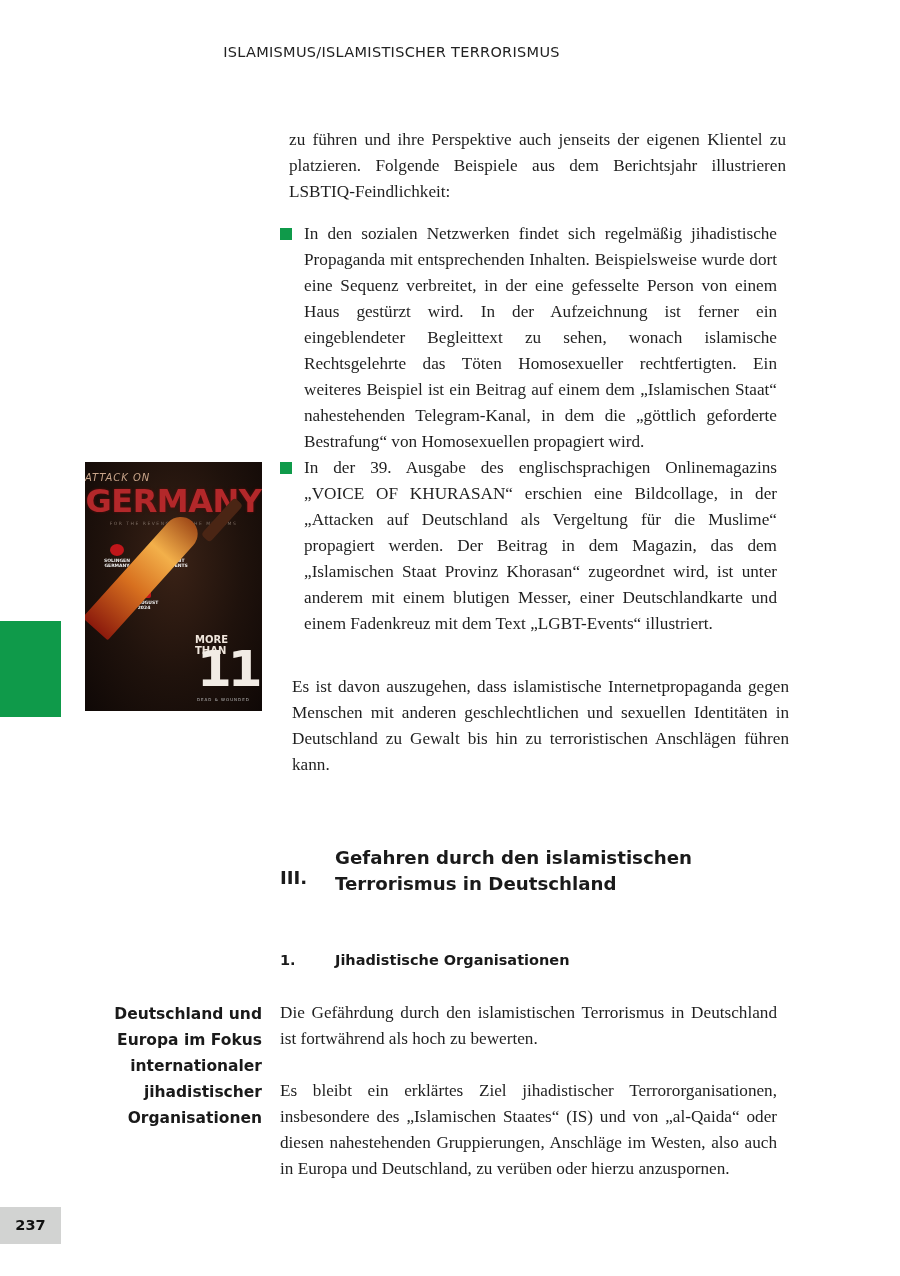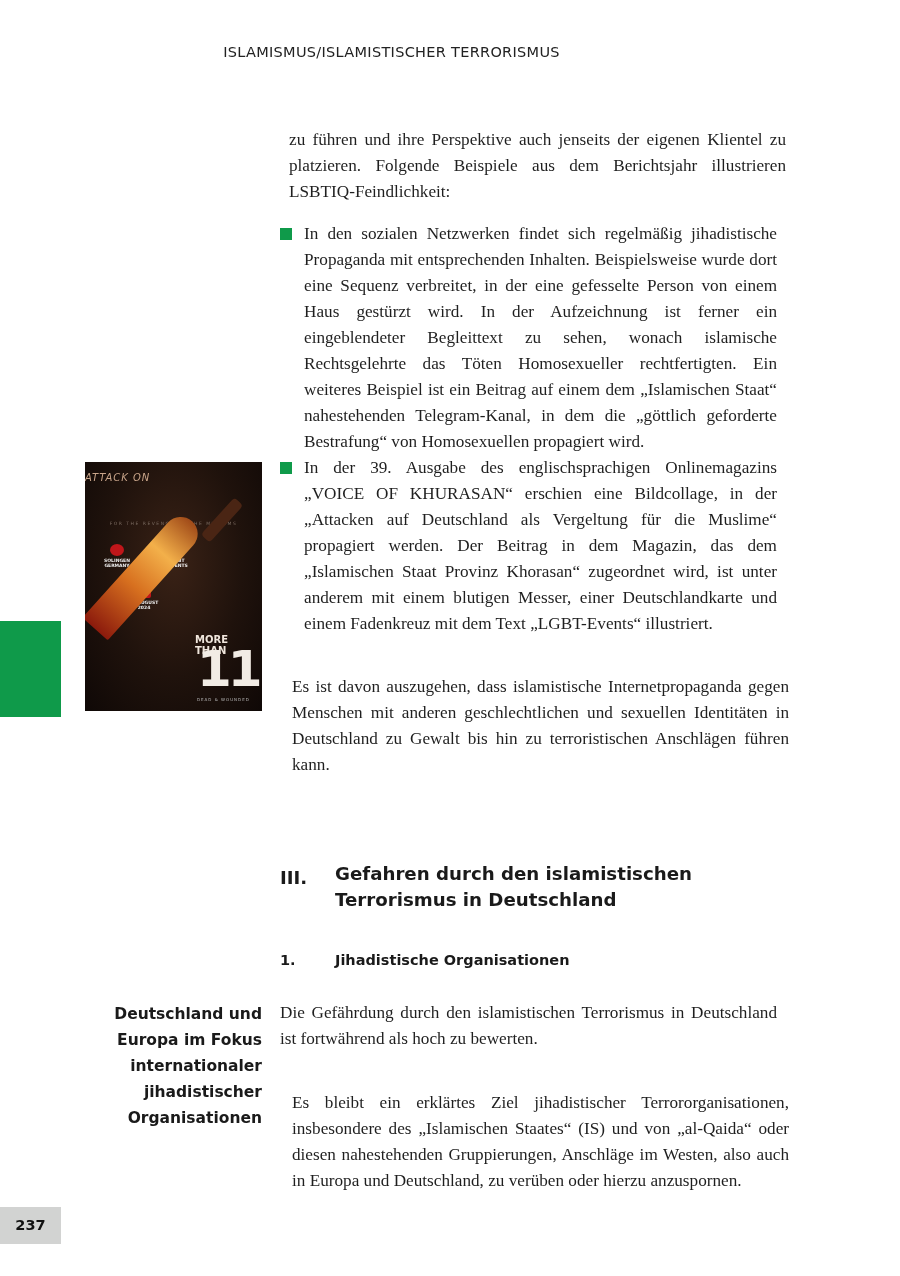--- a/index.html
+++ b/index.html
@@ -50,21 +50,21 @@
     }
     .fig-more { position: absolute; top: 172px; left: 110px; color: #f0e6dc; font-weight: bold; font-size: 10px; }
     .fig-num { position: absolute; top: 178px; left: 112px; color: #f2ece5; font-weight: bold; font-size: 50px; letter-spacing: -4px; }
     .fig-tiny { position: absolute; top: 235px; left: 112px; color: #bbb; font-size: 4px; letter-spacing: 1px; }
     .sec-head {
       position: absolute; top: 845px; left: 280px; width: 520px;
       font-family: "DejaVu Sans", "Liberation Sans", sans-serif; font-weight: bold;
       font-size: 18.2px; line-height: 26px; color: #1a1a1a;
     }
     .sec-num { position: absolute; left: 0; top: 0; margin-top: 20px; }
-    .sec-title { position: absolute; left: 55px; top: 16px; width: 460px; }
+    .sec-title { position: absolute; left: 55px; top: 0; width: 460px; }
     .sub-head {
       position: absolute; top: 952px; left: 280px; width: 520px;
       font-family: "DejaVu Sans", "Liberation Sans", sans-serif; font-weight: bold;
       font-size: 14.5px; color: #1a1a1a;
     }
     .sub-num { position: absolute; left: 0; top: 0; }
     .sub-title { position: absolute; left: 55px; top: 0; }
     .margin-note {
       position: absolute; top: 1001px; left: 95px; width: 167px; text-align: right;
       font-family: "DejaVu Sans", "Liberation Sans", sans-serif; font-weight: bold;
@@ -94,20 +94,21 @@
   <li>
     <span class="bullet-square"></span>
     <span>In der 39. Ausgabe des englischsprachigen Onlinemagazins „VOICE OF KHURASAN“ erschien eine Bildcollage, in der „Attacken auf Deutschland als Vergeltung für die Muslime“ propagiert werden. Der Beitrag in dem Magazin, das dem „Islamischen Staat Provinz Khorasan“ zugeordnet wird, ist unter anderem mit einem blutigen Messer, einer Deutschlandkarte und einem Fadenkreuz mit dem Text „LGBT-Events“ illustriert.</span>
   </li>
 </ul>
 
 <div class="green-tab"></div>
 
 <div class="figure">
   <div class="fig-attack">ATTACK ON</div>
+  <div class="fig-title">GERMANY</div>
   <div class="fig-sub">FOR THE REVENGE OF THE MUSLIMS</div>
   <div class="fig-badge fig-b1">
     <div class="fig-dot"></div>
     <span>SOLINGEN GERMANY</span>
   </div>
   <div class="fig-badge fig-b2">
     <div class="fig-dot"></div>
     <span>LGBT EVENTS</span>
   </div>
   <div class="fig-badge fig-b3">
@@ -129,15 +130,15 @@
 </div>
 
 <div class="sub-head">
   <span class="sub-num">1.</span>
   <span class="sub-title">Jihadistische Organisationen</span>
 </div>
 
 <div class="margin-note">Deutschland und Europa im Fokus internationaler jihadistischer Organisationen</div>
 
 <p class="block body-text p3" style="margin:0">Die Gefährdung durch den islamistischen Terrorismus in Deutschland ist fortwährend als hoch zu bewerten.</p>
-<p class="block body-text p4" style="margin:12px">Es bleibt ein erklärtes Ziel jihadistischer Terrororganisationen, insbesondere des „Islamischen Staates“ (IS) und von „al-Qaida“ oder diesen nahestehenden Gruppierungen, Anschläge im Westen, also auch in Europa und Deutschland, zu verüben oder hierzu anzuspornen.</p>
+<p class="block body-text p4" style="margin:0">Es bleibt ein erklärtes Ziel jihadistischer Terrororganisationen, insbesondere des „Islamischen Staates“ (IS) und von „al-Qaida“ oder diesen nahestehenden Gruppierungen, Anschläge im Westen, also auch in Europa und Deutschland, zu verüben oder hierzu anzuspornen.</p>
 
 <div class="page-num">237</div>
 
 </body></html>

